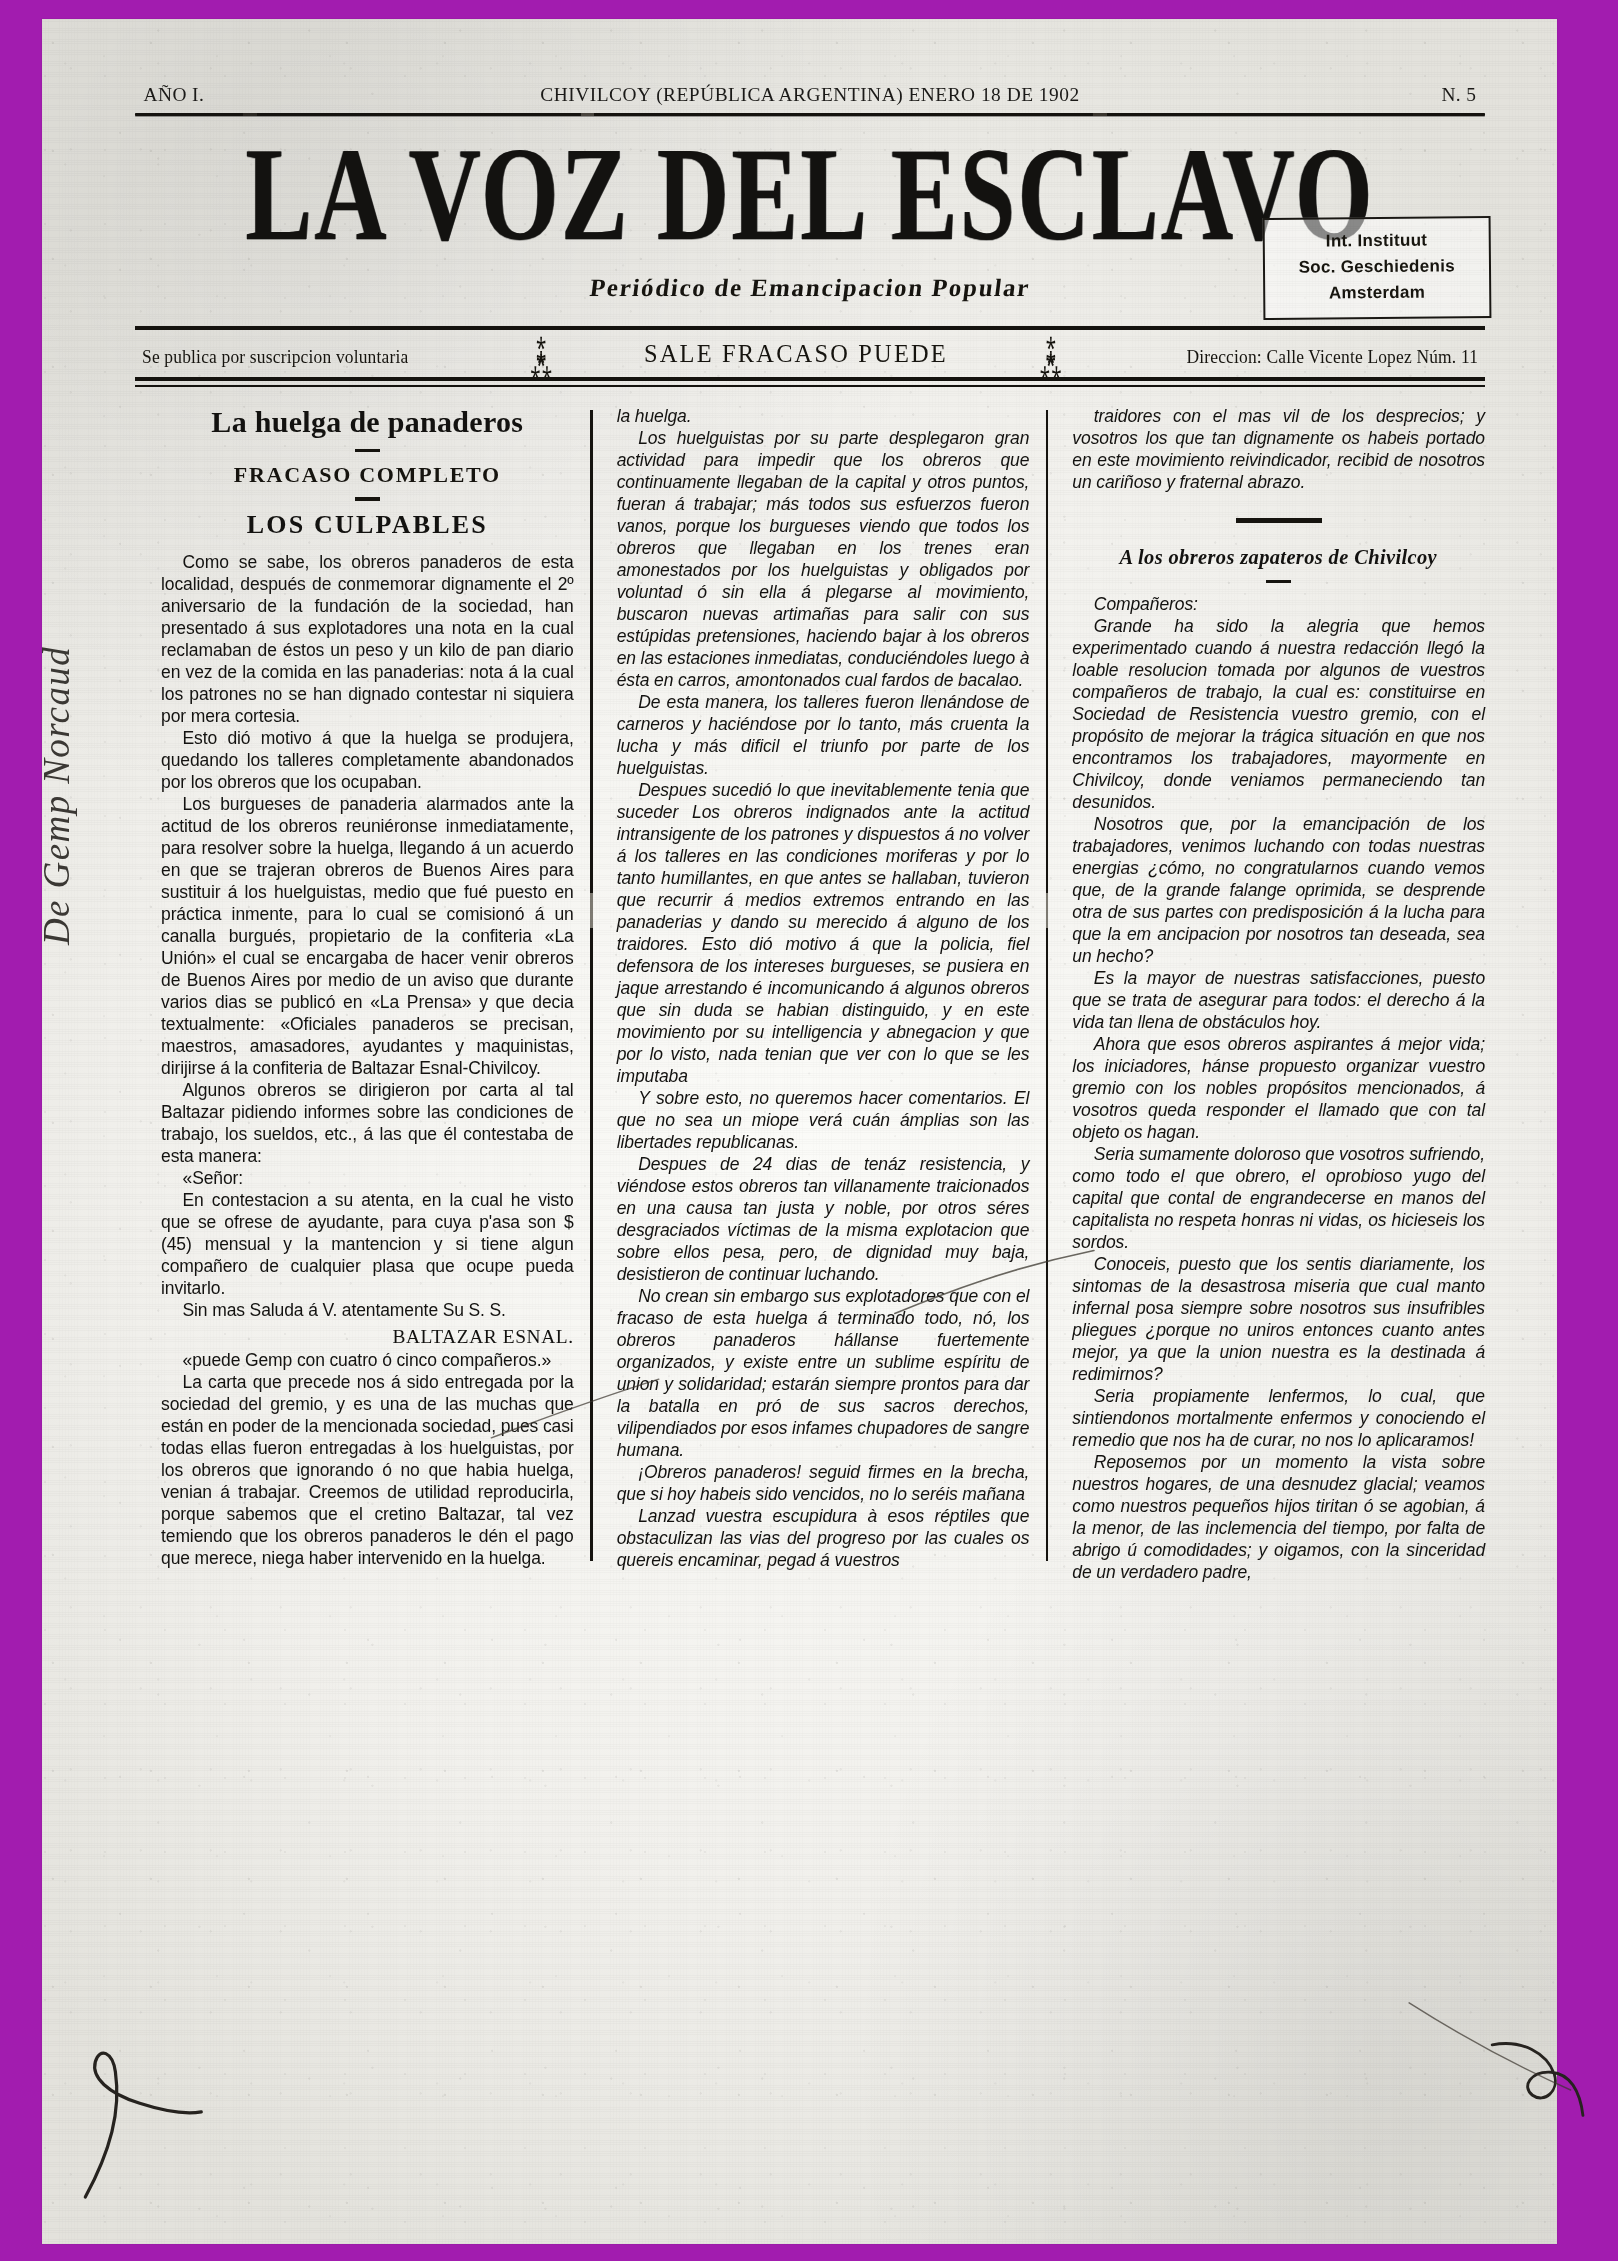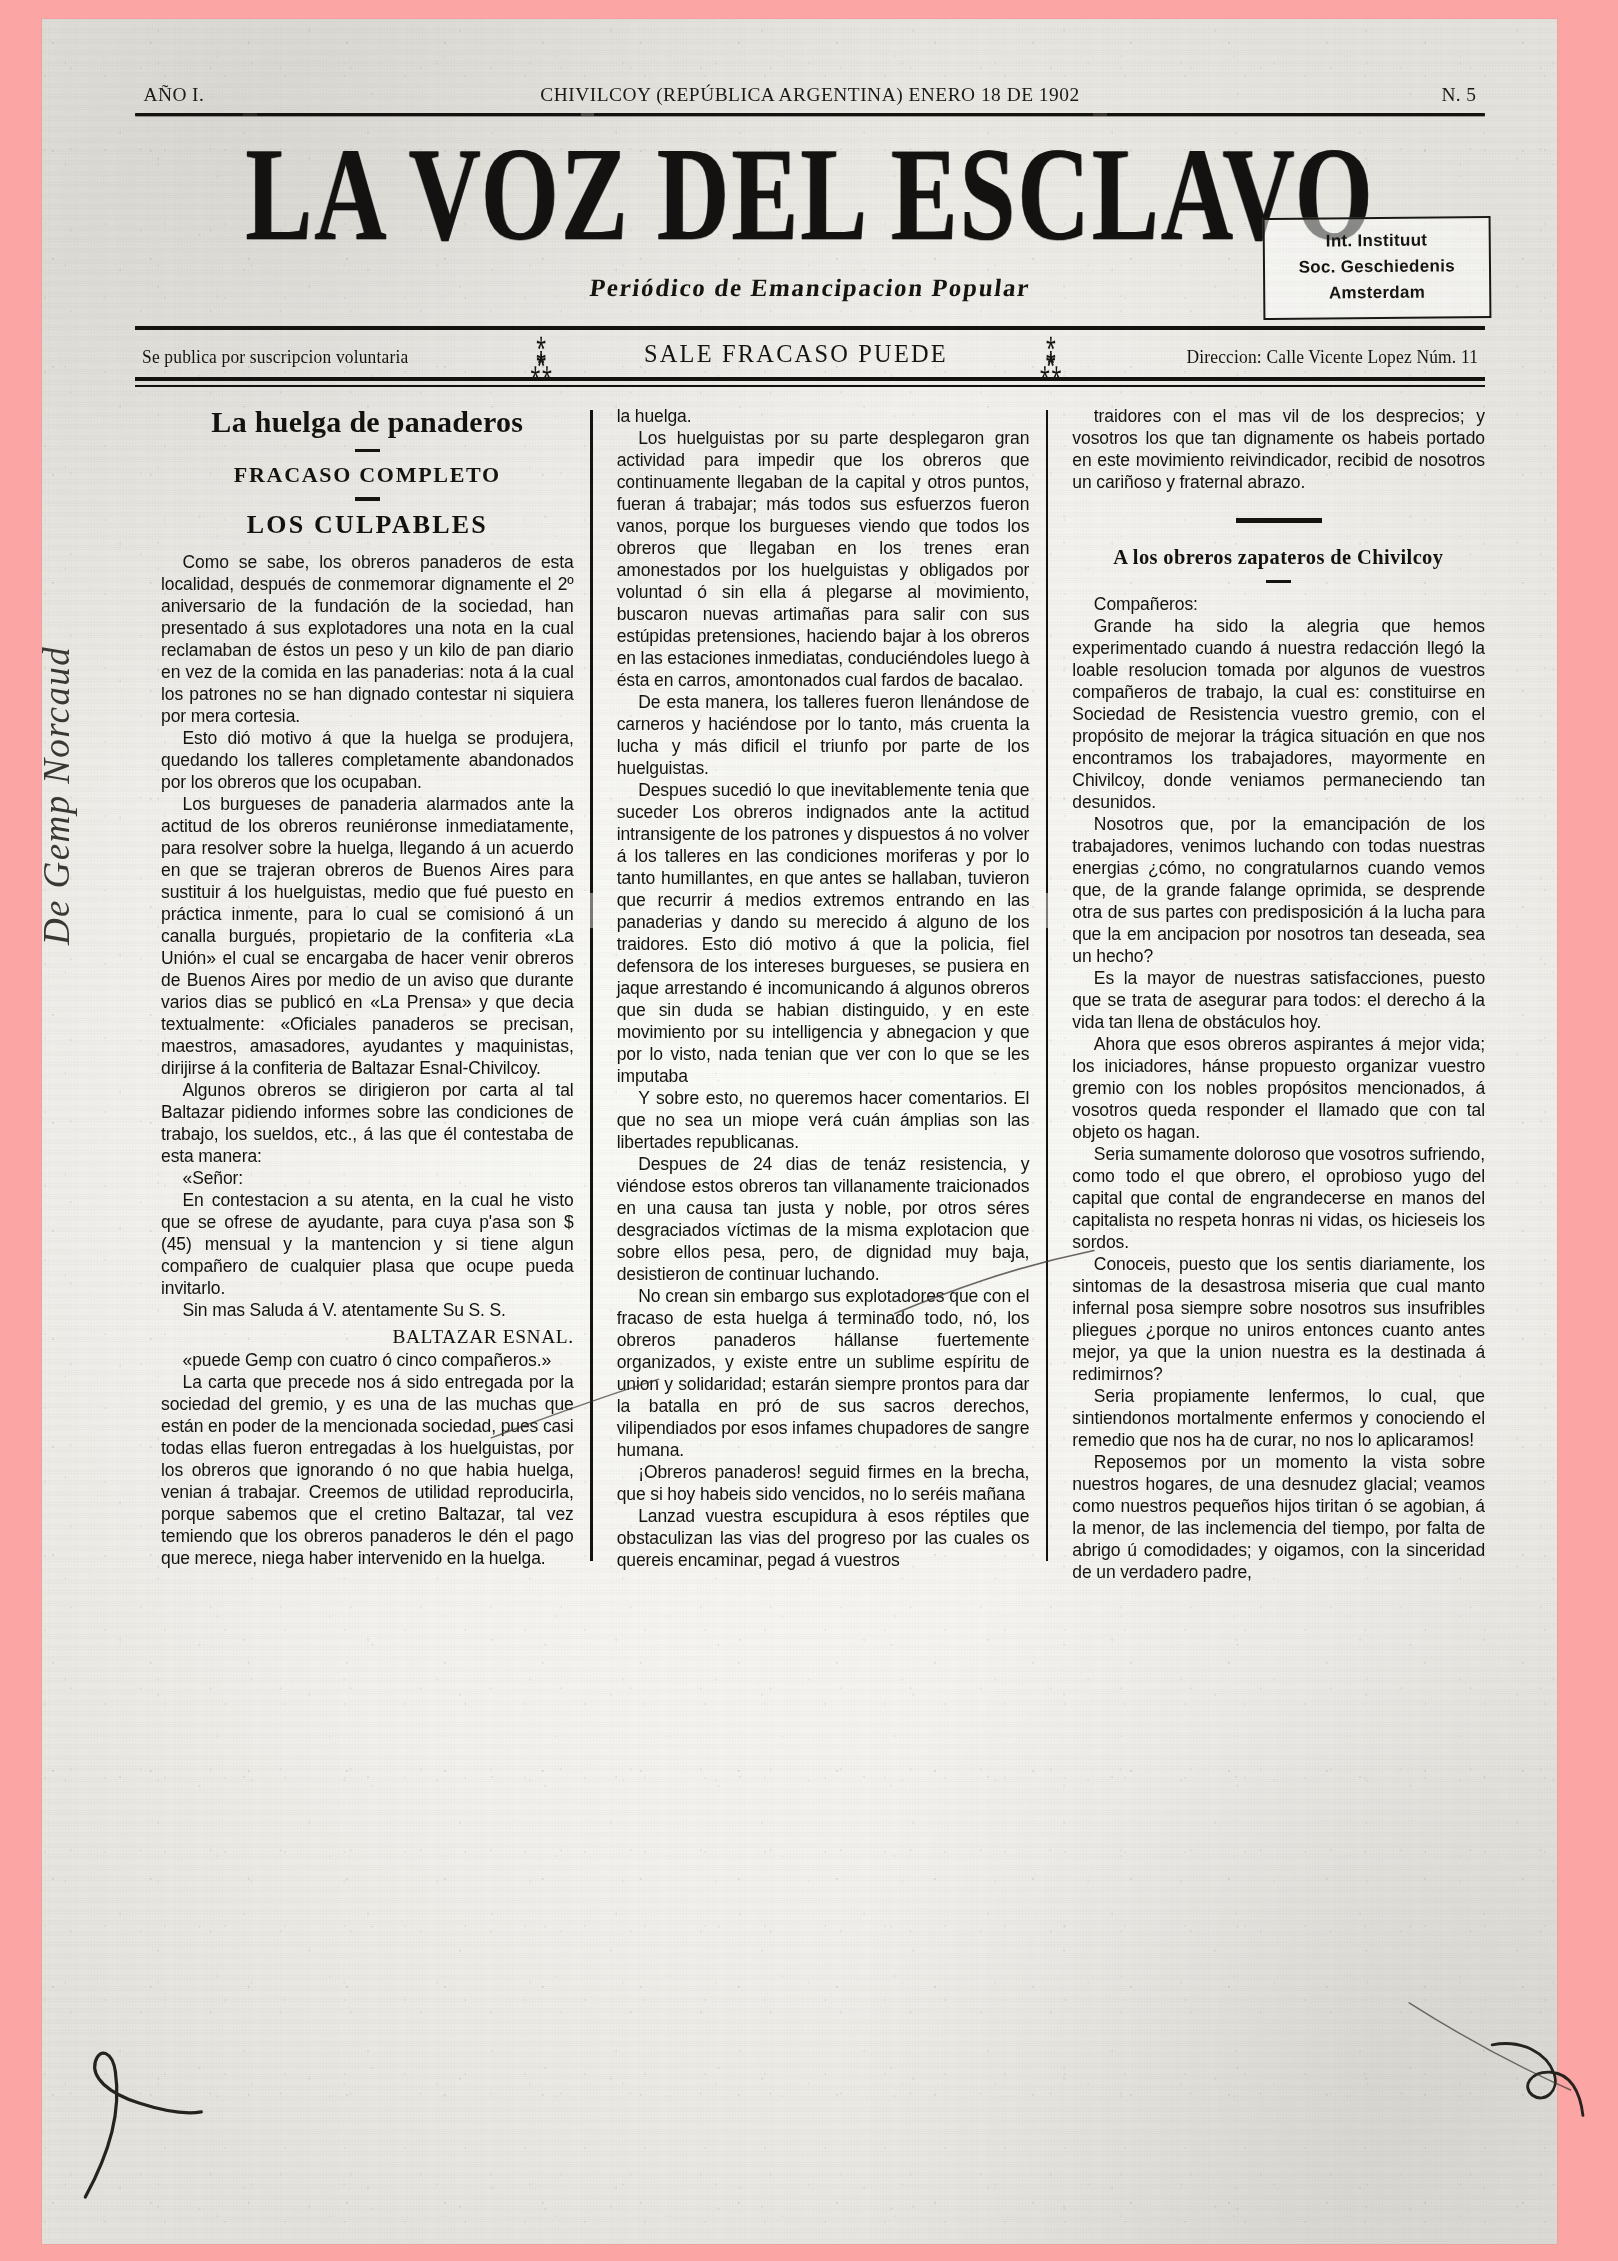--- a/index.html
+++ b/index.html
@@ -1,19 +1,19 @@
 <!DOCTYPE html>
 <html style="font-size:11.5px"><head>
 <meta charset="utf-8">
 <style>
   html,body{margin:0;padding:0;background:#8f8f8f;}
   body{font-family:"Liberation Serif",serif;}
   .page{
     position:relative;width:1618px;height:2261px;
-    background:#fca5a5;
+    background:#a21caf;
     overflow:hidden;
   }
   
   .paper{
     position:absolute;left:42px;top:18.7px;width:1515px;height:2225px;
     background:
       radial-gradient(ellipse 60% 40% at 18% 8%, rgba(0,0,0,.055), rgba(0,0,0,0) 70%),
       radial-gradient(ellipse 50% 45% at 88% 92%, rgba(0,0,0,.06), rgba(0,0,0,0) 70%),
       radial-gradient(ellipse 70% 55% at 50% 50%, #fbfbf8 0%, #f1f0ec 62%, #e3e2dc 100%);
     box-shadow:0 0 0 0.7px rgba(0,0,0,.05);
@@ -85,21 +85,21 @@
   .banner .b2{font-family:"Liberation Serif",serif;font-size:24.4px;letter-spacing:2.2px;font-variant:small-caps;}
   .sep{font-family:"Liberation Serif",serif;font-size:29px;line-height:.6;color:#16140f;
        display:flex;flex-direction:column;align-items:center;transform:scaleY(1.5);}
   .sep i{font-style:normal;font-size:18.7px;}
   .banner-rule-bot{height:4.3px;background:#15130f;}
   .banner-rule-bot2{height:2.2px;background:#15130f;margin-top:3.6px;}
 
   
   .cols{display:flex;margin-top:18.7px;}
   .col{width:436px;position:relative;margin-left:26px;}
-  .col + .col{padding-left:17px;}
+  .col + .col{padding-left:17px;font-style:italic;}
   .vline{position:absolute;left:-9.3px;top:4.3px;bottom:21.5px;width:2.2px;
     background:linear-gradient(180deg,#15130f 0 42%, #7d7a72 42% 45%, #15130f 45% 100%);}
 
   .hl1{font-family:"Liberation Serif",serif;font-weight:700;font-size:30px;
        text-align:center;color:#131210;letter-spacing:0.3px;margin:0 0 0;}
   .hl2{font-family:"Liberation Serif",serif;font-weight:700;font-size:22px;
        text-align:center;letter-spacing:1.7px;color:#16140f;margin:0;}
   .hl3{font-family:"Liberation Serif",serif;font-weight:700;font-size:26px;
        text-align:center;letter-spacing:2.2px;color:#131210;margin:0;}
   .hl-col3{font-family:"Liberation Serif",serif;font-weight:700;font-size:22px;

